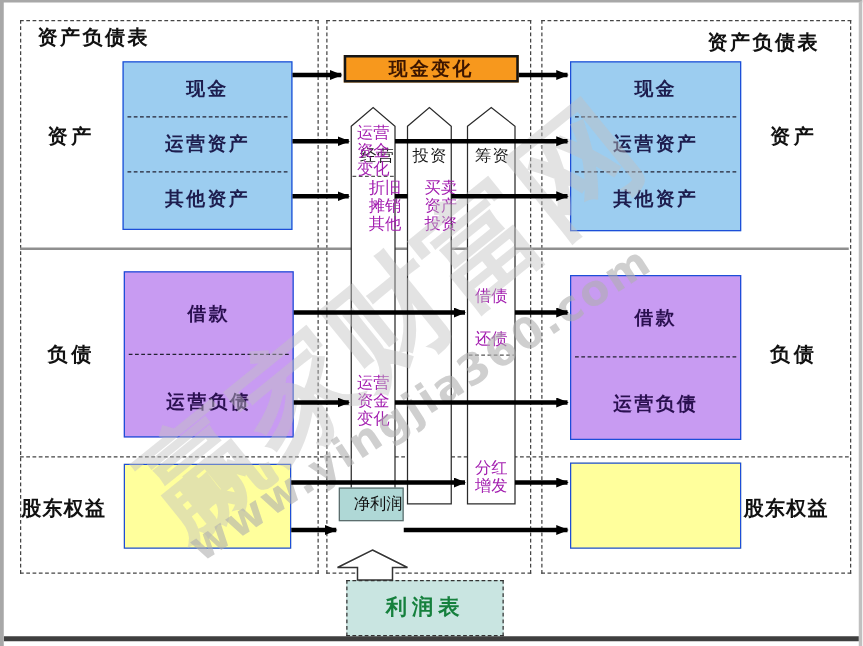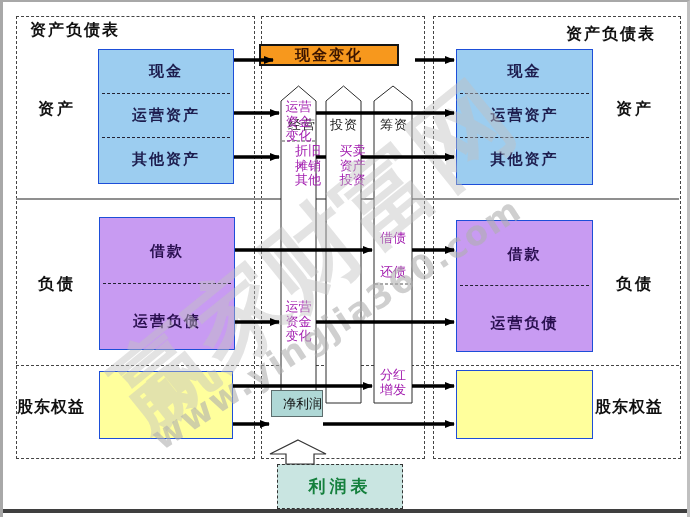--- a/index.html
+++ b/index.html
@@ -10,21 +10,21 @@
     box-sizing:border-box;
   }
   .panel{position:absolute;border:1px dashed #444;background:transparent;z-index:1;}
   .hline-solid{position:absolute;border-top:2px solid #8f8f8f;z-index:1;}
   .hline-dashed{position:absolute;border-top:1px dashed #444;z-index:1;}
   .panel-title{position:absolute;font-size:16px;font-weight:bold;color:#111;z-index:2;white-space:nowrap;letter-spacing:2px;}
   .side-label{position:absolute;font-size:16px;font-weight:bold;color:#111;z-index:2;white-space:nowrap;letter-spacing:3px;}
   .bigbox{position:absolute;border:1px solid #1d4ed8;box-sizing:border-box;z-index:2;}
   .rowtext{position:absolute;width:100%;text-align:center;font-size:15px;font-weight:600;color:#1d1d4e;letter-spacing:2px;}
   .dashdot{position:absolute;left:3px;right:3px;border-top:1px dashed #223;}
-  .cashchange{position:absolute;left:256px;top:42px;width:140px;height:22px;border:2px solid #151515;
+  .cashchange{position:absolute;left:272px;top:42px;width:140px;height:22px;border:2px solid #151515;
     box-sizing:border-box;z-index:2;text-align:center;font-size:15px;font-weight:bold;color:#3d1600;line-height:19px;letter-spacing:2px;}
   .colhead{position:absolute;top:82px;font-size:13px;color:#1a1a1a;z-index:2;letter-spacing:1px;margin-top:32px;}
   .colrun{position:absolute;text-align:center;font-size:13px;line-height:14.5px;color:#a21caf;
     white-space:pre-line;z-index:2;}
   .netprofit{position:absolute;left:268px;top:388px;width:52px;height:27px;border:1px solid #5d6d6d;
     box-sizing:border-box;z-index:2;text-align:right;font-size:13px;color:#111;line-height:25px;}
   .income{position:absolute;left:274px;top:462px;width:126px;height:45px;border:1px dashed #333;
     box-sizing:border-box;z-index:2;text-align:center;font-size:17px;font-weight:bold;color:#15803d;
     line-height:43px;letter-spacing:4px;}
   .wm-brand{position:absolute;left:-30px;top:190px;width:680px;text-align:center;z-index:3;

